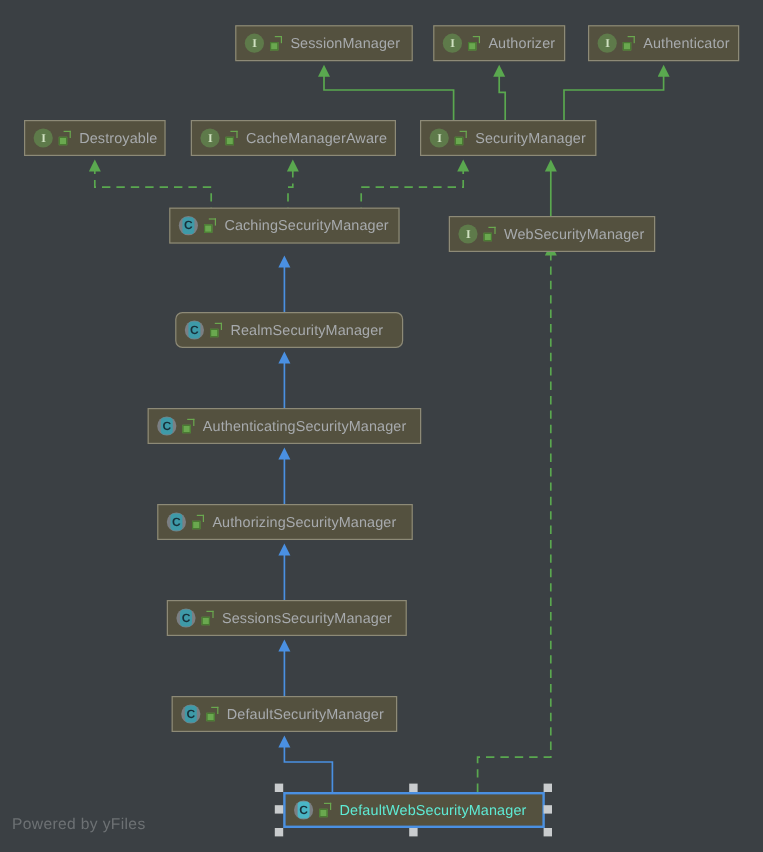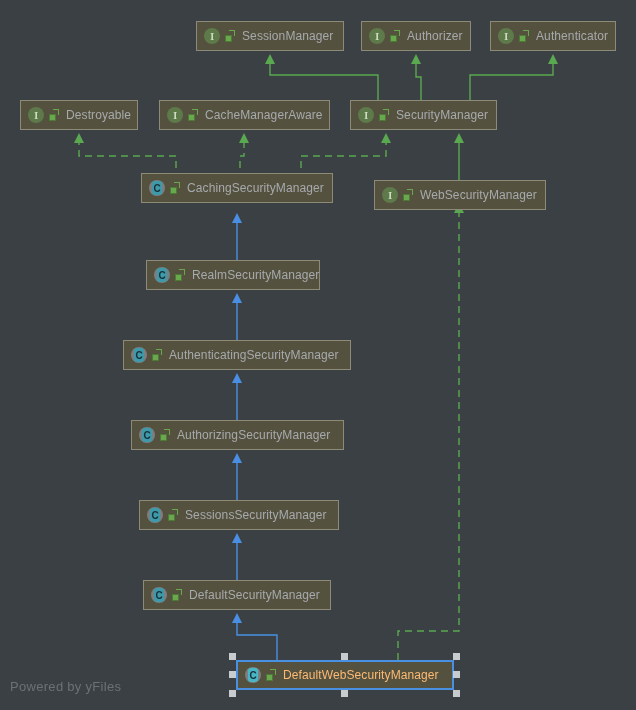--- a/index.html
+++ b/index.html
@@ -119,21 +119,21 @@
     border-bottom: none;
     box-sizing: border-box;
   }
   .node-label {
     font-size: 12px;
     color: #a7aaad;
     line-height: 1;
     letter-spacing: 0.1px;
   }
   .node.selected .node-label {
-    color: #fdba74;
+    color: #5eead4;
   }
   .handle {
     position: absolute;
     width: 7px;
     height: 7px;
     background: #c9ccce;
     box-sizing: border-box;
   }
   #watermark {
     position: absolute;
@@ -257,21 +257,21 @@
     <span class="vis-icon"></span>
     <span class="node-label">CachingSecurityManager</span>
   </div>
 
   <div class="node" style="left:374px; top:180px; width:172px;">
     <span class="node-icon iface">I</span>
     <span class="vis-icon"></span>
     <span class="node-label">WebSecurityManager</span>
   </div>
 
-  <div class="node" style="left:146px; top:260px; width:174px;">
+  <div class="node" style="left:146px; top:260px; width:190px;border-radius:6px;">
     <span class="node-icon klass"></span>
     <span class="vis-icon"></span>
     <span class="node-label">RealmSecurityManager</span>
   </div>
 
   <div class="node" style="left:131px; top:420px; width:213px;">
     <span class="node-icon klass"></span>
     <span class="vis-icon"></span>
     <span class="node-label">AuthorizingSecurityManager</span>
   </div>

